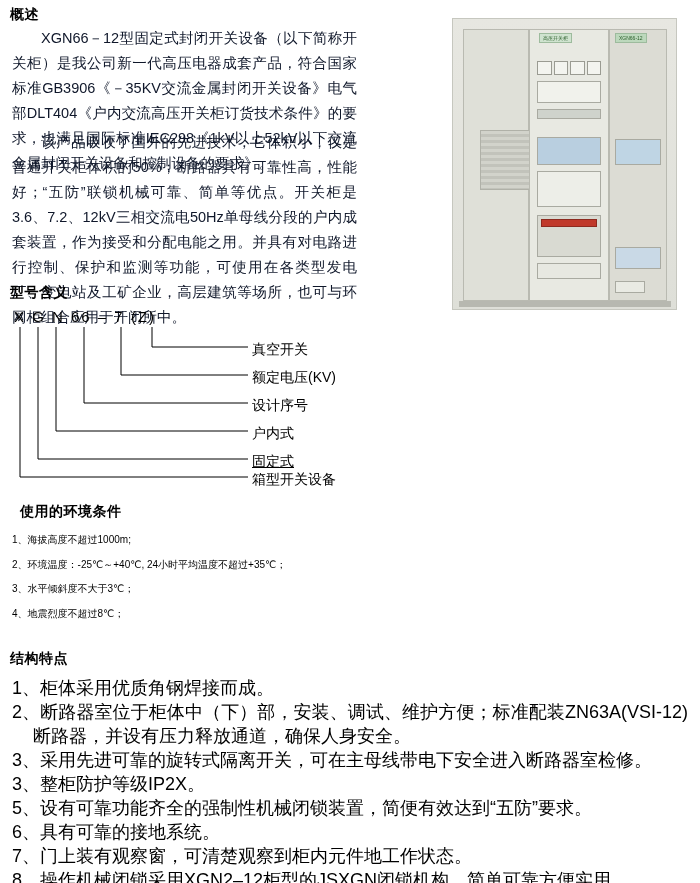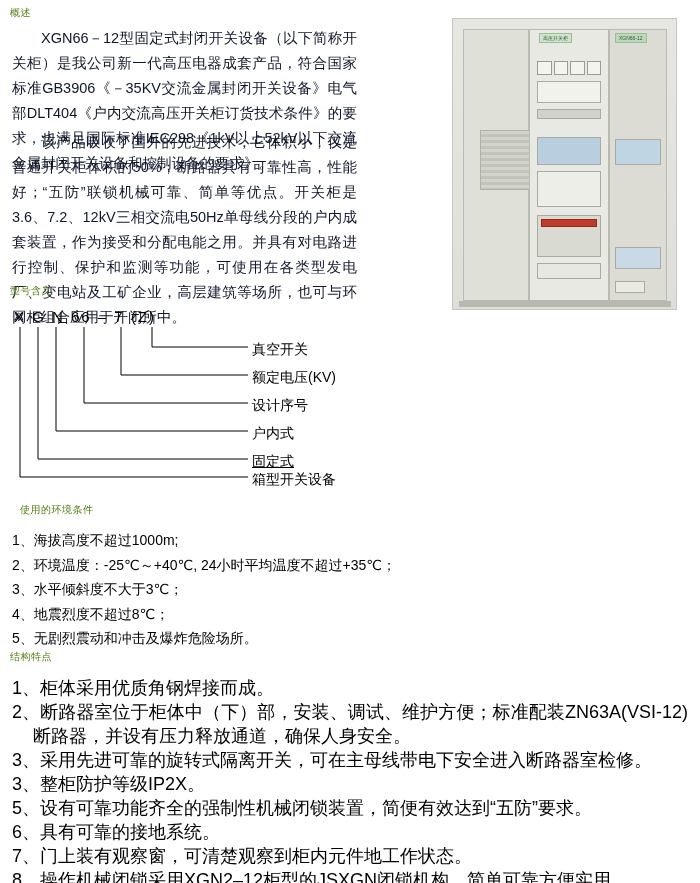--- a/index.html
+++ b/index.html
@@ -10,23 +10,23 @@
   body {
     width: 700px; height: 883px;
     position: relative;
     font-family: "Liberation Sans", "DejaVu Sans", sans-serif;
     color: #000;
     overflow: hidden;
   }
   .page { position: relative; width: 700px; height: 883px; }
 
   .section-title {
-    color: #4d7c0f;
-    font-weight: normal;
-    font-size: 10px;
+    color: #000000;
+    font-weight: bold;
+    font-size: 14px;
     letter-spacing: 0.5px;
   }
 
   
   #overview-title { position: absolute; left: 10px; top: 6px; }
 
   .body-text {
     font-size: 14.5px;
     line-height: 25px;
     text-align: justify;
@@ -123,21 +123,21 @@
   #ml-2 { left: 252px; top: 397px; }
   #ml-3 { left: 252px; top: 425px; }
   #ml-4 { left: 252px; top: 453px; text-decoration: underline; }
   #ml-5 { left: 252px; top: 471px; }
 
   
   #env-title { position: absolute; left: 20px; top: 503px; }
   #env-list {
     position: absolute; left: 12px; top: 528px; width: 560px;
   }
-  #env-list .item { font-size: 14px; line-height: 24.5px; }
+  #env-list .item { font-size: 10px; line-height: 24.5px; }
 
   
   #struct-title { position: absolute; left: 10px; top: 650px; }
   #struct-list {
     position: absolute; left: 12px; top: 676px; width: 676px;
   }
   #struct-list .item {
     font-size: 18px;
     line-height: 24px;
     text-align: justify;
@@ -216,21 +216,20 @@
   <div class="model-label" id="ml-4">固定式</div>
   <div class="model-label" id="ml-5">箱型开关设备</div>
 
   <div class="section-title" id="env-title">使用的环境条件</div>
 
   <div id="env-list">
     <div class="item">1、海拔高度不超过1000m;</div>
     <div class="item">2、环境温度：-25℃～+40℃, 24小时平均温度不超过+35℃；</div>
     <div class="item">3、水平倾斜度不大于3℃；</div>
     <div class="item">4、地震烈度不超过8℃；</div>
-    <div class="item">5、无剧烈震动和冲击及爆炸危险场所。</div>
   </div>
 
   <div class="section-title" id="struct-title">结构特点</div>
 
   <div id="struct-list">
     <div class="item">1、柜体采用优质角钢焊接而成。</div>
     <div class="item">2、断路器室位于柜体中（下）部，安装、调试、维护方便；标准配装ZN63A(VSI-12)断路器，并设有压力释放通道，确保人身安全。</div>
     <div class="item">3、采用先进可靠的旋转式隔离开关，可在主母线带电下安全进入断路器室检修。</div>
     <div class="item">3、整柜防护等级IP2X。</div>
     <div class="item">5、设有可靠功能齐全的强制性机械闭锁装置，简便有效达到“五防”要求。</div>

